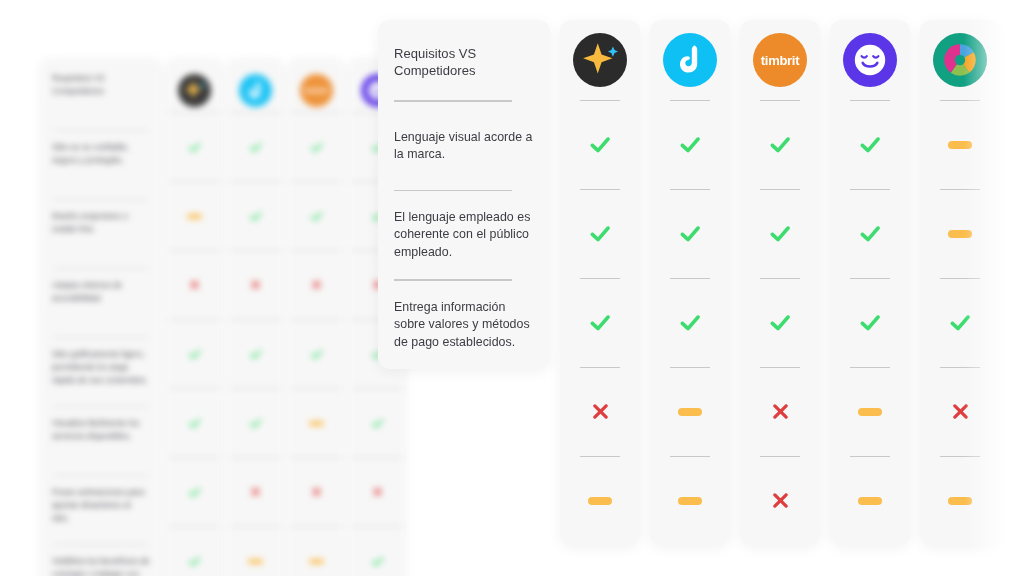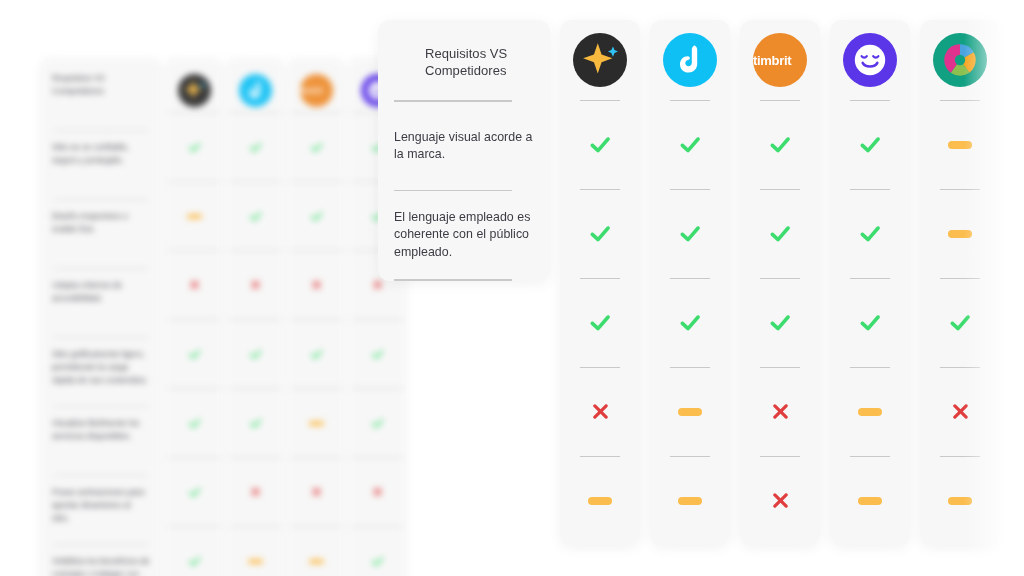--- a/index.html
+++ b/index.html
@@ -58,21 +58,20 @@
   .fg-card.brand { width: 80px; }
 
   .fg-head {
     height: 80px;
     display: flex; align-items: center;
   }
   .fg-head.label { padding-top: 4px; }
   .fg-title {
     font-size: 13px; line-height: 17px; color: #3c3c44;
     letter-spacing: .05px;
-    margin-left: 31px;
   }
   .fg-row {
     height: 88px;
     display: flex; align-items: center;
   }
   .fg-row .fg-crit {
     font-size: 12.4px; line-height: 17.5px; color: #3c3c44;
     letter-spacing: .03px;
   }
   .fg-div { height: 1px; background: #c9c9c9; }
@@ -91,21 +90,21 @@
   .mk { display: block; }
   .mk-check { width: 26px; height: 26px; }
   .mk-cross { width: 23px; height: 23px; }
   .mk-dash  { width: 24px; height: 8px; border-radius: 4px; background: #fbbd4e; }
   .mk-check-sm { width: 15px; height: 15px; }
   .mk-cross-sm { width: 13px; height: 13px; }
   .mk-dash-sm  { width: 15px; height: 5px; border-radius: 3px; background: #fbbd4e; }
 
   
   .logo-spark { background: #2b2b2b; }
-  .logo-orange{ background: #ed8b2b; display:flex; align-items:center; }
+  .logo-orange{ background: #ed8b2b; display:flex; align-items:center; justify-content:center; }
   .logo-purple{ background: #5b35e8; display:flex; align-items:center; justify-content:center; }
   .logo-teal  { background: #12a083; }
   .timbrit-txt {
     color: #fff; font-size: 13px; font-weight: bold; letter-spacing: -.3px;
     font-family: "Liberation Sans", sans-serif;
   }
   .timbrit-txt.sm { font-size: 8px; }
 
   
   .edge-fade {
@@ -363,20 +362,23 @@
         <div class="fg-div" style="background: rgb(201, 201, 201);"></div>
         <div class="fg-row">
           <div class="fg-crit">Lenguaje visual acorde a la marca.</div>
         </div>
         <div class="fg-div" style="background: rgb(201, 201, 201);"></div>
         <div class="fg-row">
           <div class="fg-crit">El lenguaje empleado es coherente con el público empleado.</div>
         </div>
         <div class="fg-div" style="background: rgb(201, 201, 201);"></div>
         <div class="fg-div" style="background: rgb(201, 201, 201);"></div>
+        <div class="fg-row">
+          <div class="fg-crit">Entrega información sobre valores y métodos de pago establecidos.</div>
+        </div>
       </div>
       <div class="fg-card brand">
         <div class="fg-brand-head">
           <div class="fg-logo logo-spark" style="width: 54px; height: 54px; background: rgb(43, 43, 43);"><svg viewBox="0 0 48 48" style="width:100%;height:100%">
               <path d="M22 9 L25.4 19 L35 22.5 L25.4 26 L22 36 L18.6 26 L9 22.5 L18.6 19 Z" fill="#f7b93e"></path>
               <path d="M35.5 12 L36.9 15.2 L40 16.5 L36.9 17.8 L35.5 21 L34.1 17.8 L31 16.5 L34.1 15.2 Z" fill="#2fc3f5"></path>
             </svg></div>
         </div>
         <div class="fg-div" style="background: rgb(201, 201, 201);"></div>
         <div class="fg-cell">

